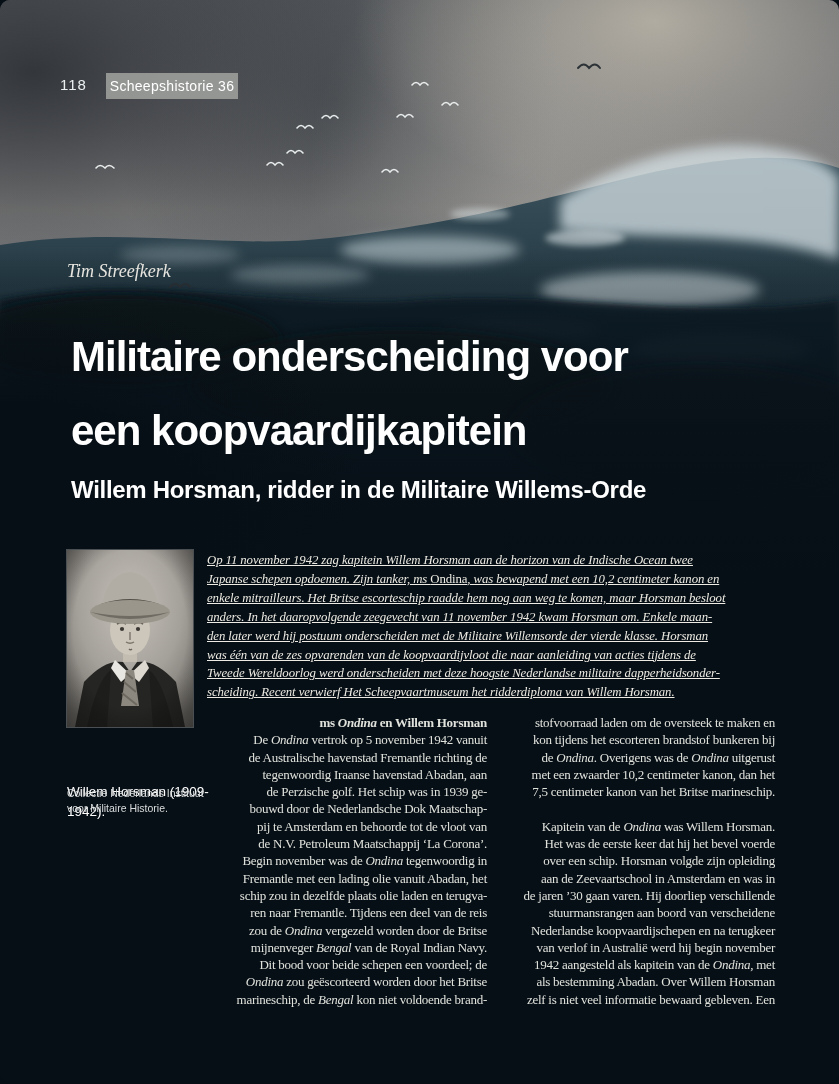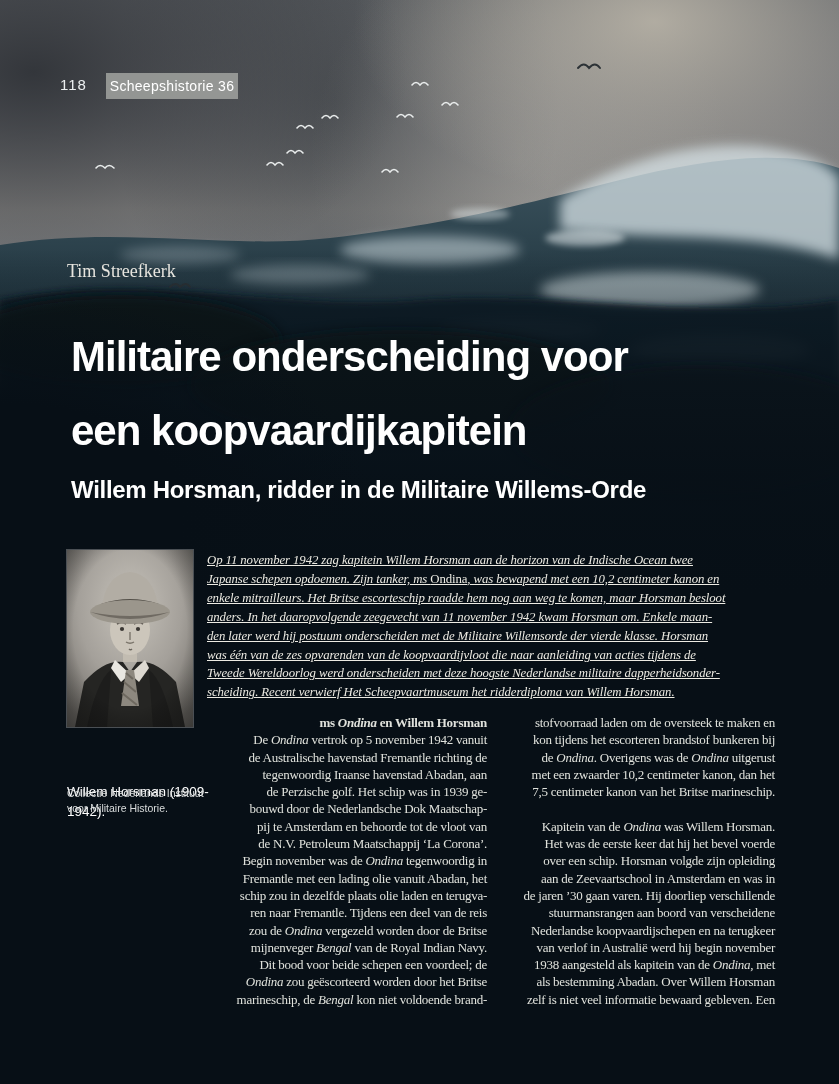--- a/index.html
+++ b/index.html
@@ -1,37 +1,37 @@
 <!DOCTYPE html>
 <html><head>
 <meta charset="utf-8">
 <style>
   html,body{margin:0;padding:0;background:#070f16;}
   .page{position:relative;width:839px;height:1084px;background:#070f16;overflow:hidden;
-        font-family:"Liberation Sans",sans-serif;}
+        font-family:"Liberation Sans",sans-serif;border-radius:10px;}
   
   .painting{position:absolute;top:0;left:0;width:839px;height:620px;}
   .sky{position:absolute;top:0;left:0;width:839px;height:360px;
     background:
       radial-gradient(ellipse 430px 260px at 78% 6%, rgba(189,183,170,0.85), rgba(189,183,170,0) 70%),
       radial-gradient(ellipse 300px 330px at 62% 45%, rgba(170,168,162,0.35), rgba(170,168,162,0) 70%),
       radial-gradient(ellipse 520px 320px at 4% 20%, rgba(48,51,56,0.95), rgba(48,51,56,0) 72%),
       radial-gradient(ellipse 320px 400px at 40% 28%, rgba(66,70,74,0.75), rgba(66,70,74,0) 70%),
       linear-gradient(180deg,#63666a 0%,#76777a 30%,#8b8a88 58%,#70757c 82%,#41505b 100%);}
   .sea-svg{position:absolute;top:0;left:0;}
   .fade{position:absolute;top:0;left:0;width:839px;height:620px;
     background:
       radial-gradient(ellipse 520px 300px at 0% 82%, #070f16 35%, rgba(7,15,22,0) 72%),
       linear-gradient(180deg, rgba(7,15,22,0) 40%, rgba(7,15,22,0.55) 62%, rgba(7,15,22,0.92) 80%, #070f16 96%);}
   
   .pagenum{position:absolute;left:60px;top:76px;color:#eceff0;font-size:15px;letter-spacing:1px;}
   .badge{position:absolute;left:106px;top:73px;width:132px;height:26px;line-height:26px;
     text-align:center;background:rgba(158,161,157,0.88);color:#ffffff;font-size:14px;letter-spacing:0.3px;}
   .author{position:absolute;left:67px;top:261px;color:#e7e5df;
-    font-family:"Liberation Serif",serif;font-size:18px;}
+    font-family:"Liberation Serif",serif;font-style:italic;font-size:18px;}
   
   .title{position:absolute;left:71px;top:320px;color:#ffffff;font-weight:bold;
     font-size:42px;line-height:74px;letter-spacing:-1px;}
   .subtitle{position:absolute;left:71px;top:476px;color:#ffffff;font-weight:bold;
     font-size:24px;letter-spacing:-0.3px;}
   
   .photo{position:absolute;left:67px;top:550px;width:126px;height:177px;outline:1px solid rgba(200,200,200,0.35);}
   .caption{position:absolute;left:67px;top:742px;color:#ffffff;font-size:13.5px;margin-top:40px;}
   .caption .tline{line-height:20px;white-space:nowrap;}
   .credit{position:absolute;left:67px;top:786px;color:#d9dcdc;font-size:10.5px;}
@@ -200,19 +200,19 @@
         <div class="tline"><span>7,5 centimeter kanon van het Britse marineschip.</span></div>
         <div class="tline">&nbsp;</div>
         <div class="tline"><span>Kapitein van de </span><span class="alt">Ondina</span><span> was Willem Horsman.</span></div>
         <div class="tline"><span>Het was de eerste keer dat hij het bevel voerde</span></div>
         <div class="tline"><span>over een schip. Horsman volgde zijn opleiding</span></div>
         <div class="tline"><span>aan de Zeevaartschool in Amsterdam en was in</span></div>
         <div class="tline"><span>de jaren ’30 gaan varen. Hij doorliep verschillende</span></div>
         <div class="tline"><span>stuurmansrangen aan boord van verscheidene</span></div>
         <div class="tline"><span>Nederlandse koopvaardijschepen en na terugkeer</span></div>
         <div class="tline"><span>van verlof in Australië werd hij begin november</span></div>
-        <div class="tline"><span>1938 aangesteld als kapitein van de </span><span class="alt">Ondina</span><span>, met</span></div>
+        <div class="tline"><span>1942 aangesteld als kapitein van de </span><span class="alt">Ondina</span><span>, met</span></div>
         <div class="tline"><span>als bestemming Abadan. Over Willem Horsman</span></div>
         <div class="tline"><span>zelf is niet veel informatie bewaard gebleven. Een</span></div>
       </div>
   </div>
 
 </div>
 
 </body></html>

